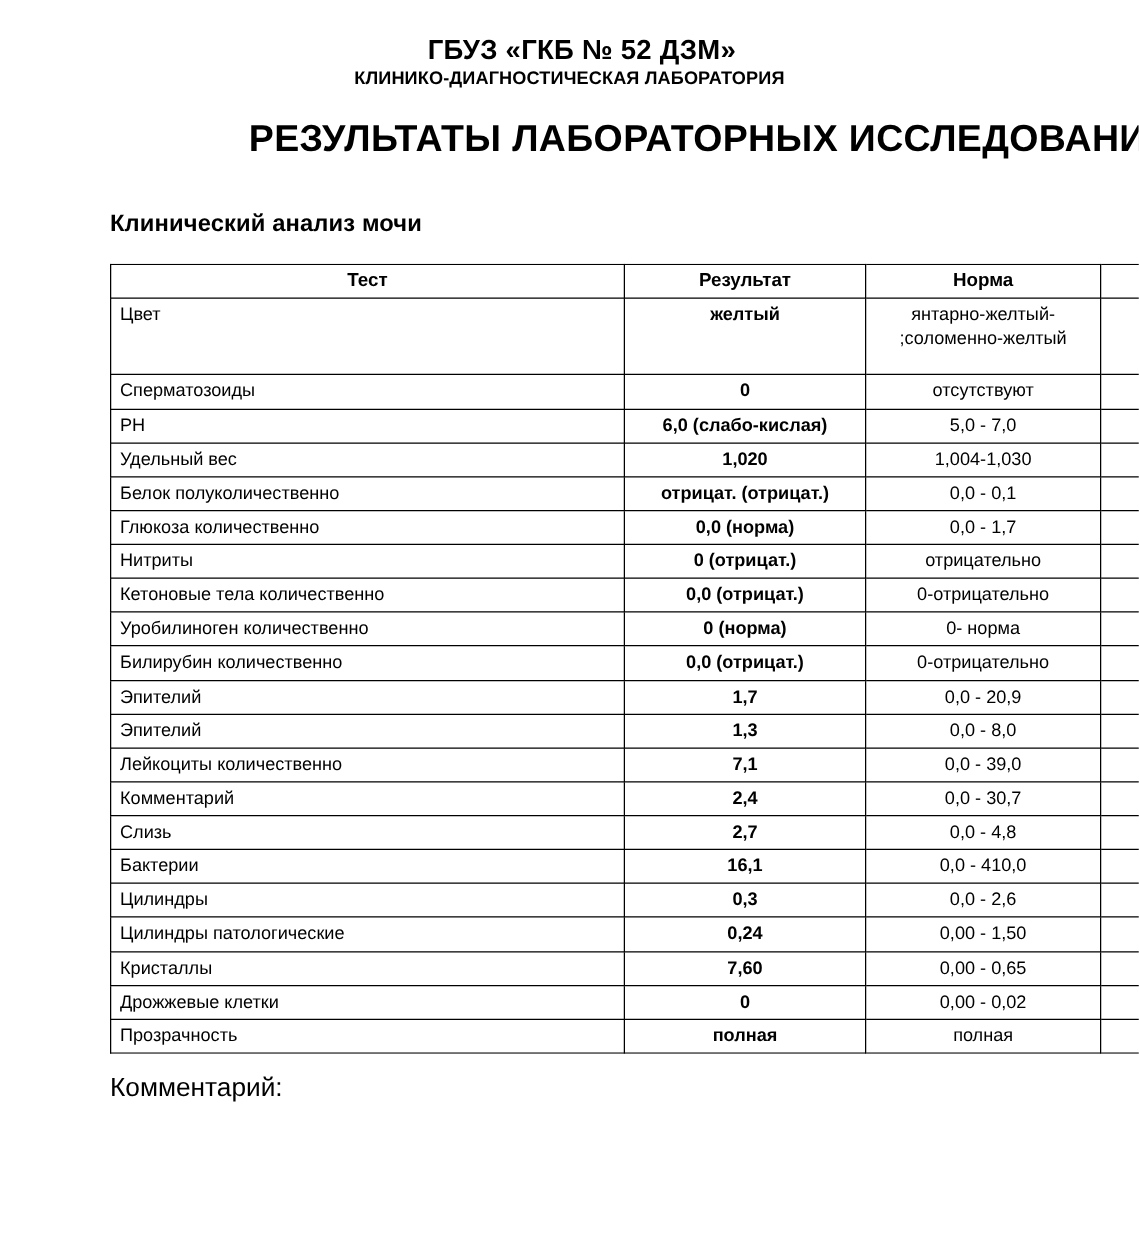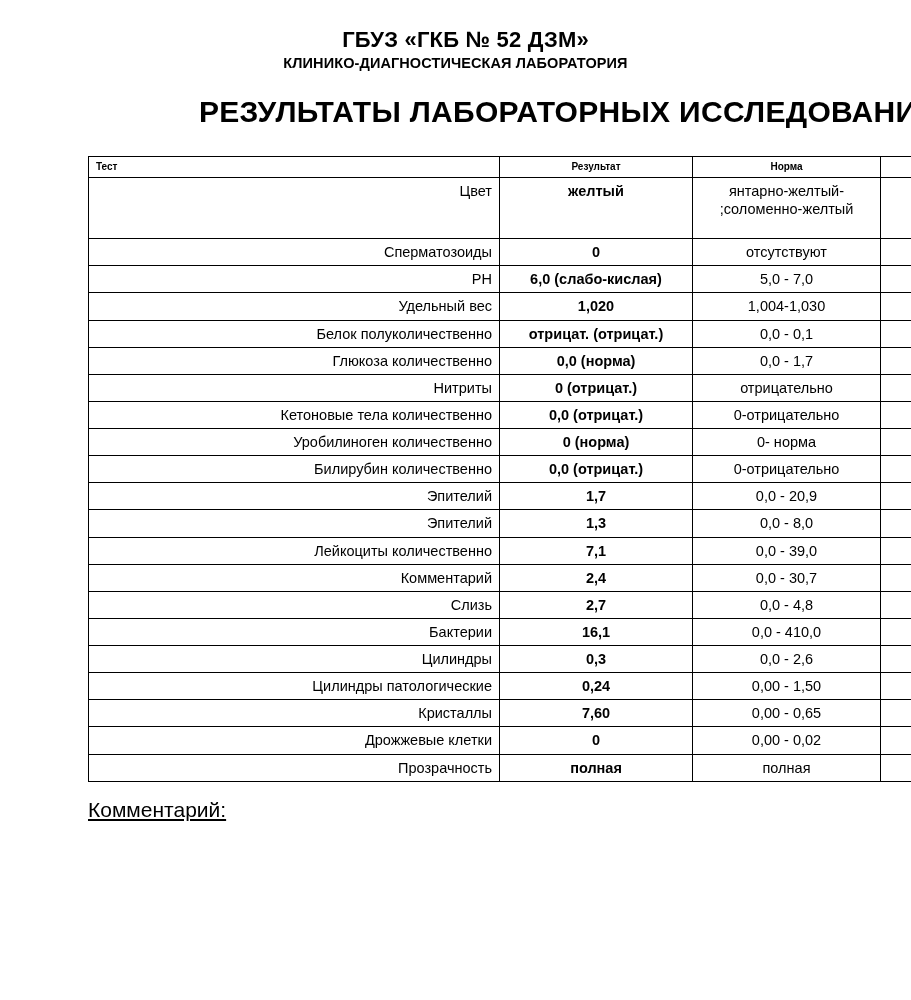--- a/index.html
+++ b/index.html
@@ -95,54 +95,56 @@
 
   table.lab th,
   table.lab td {
     border: 1.6px solid #000000;
     padding: 4px 7px;
     vertical-align: top;
     line-height: 1.25;
   }
   table.lab th {
     font-weight: bold;
-    font-size: 10px;
+    font-size: 15px;
+    text-align: center;
   }
   th.h-test { text-align: left; }
   th.h-result, th.h-norm { text-align: center; }
 
-  td.test   { text-align: right; }
+  td.test   { text-align: left; }
   td.result { text-align: center; font-weight: bold; }
   td.norm   { text-align: center; font-weight: normal; }
   td.extra  { }
 
   tr.row-tall td { height: 52px; }
 
   
   .footer {
     margin: 13px 0 0 88px;
     font-size: 21px;
     line-height: 1.45;
   }
-  .footer div { white-space: nowrap; text-decoration: underline; }
+  .footer div { white-space: nowrap; }
 </style>
 </head>
 <body>
 
 <div class="page">
 
   <div class="org-block">
     <div class="org-name">ГБУЗ «ГКБ № 52 ДЗМ»</div>
     <div class="org-dept">КЛИНИКО-ДИАГНОСТИЧЕСКАЯ ЛАБОРАТОРИЯ</div>
   </div>
 
   <div class="doc-title-wrap">
     <div class="doc-title">РЕЗУЛЬТАТЫ ЛАБОРАТОРНЫХ ИССЛЕДОВАНИЙ</div>
   </div>
 
+  <div class="section-title">Клинический анализ мочи</div>
 
   <div class="table-wrap">
     <table class="lab">
       <colgroup>
         <col class="c-test">
         <col class="c-result">
         <col class="c-norm">
         <col class="c-extra">
       </colgroup>
       <thead>

